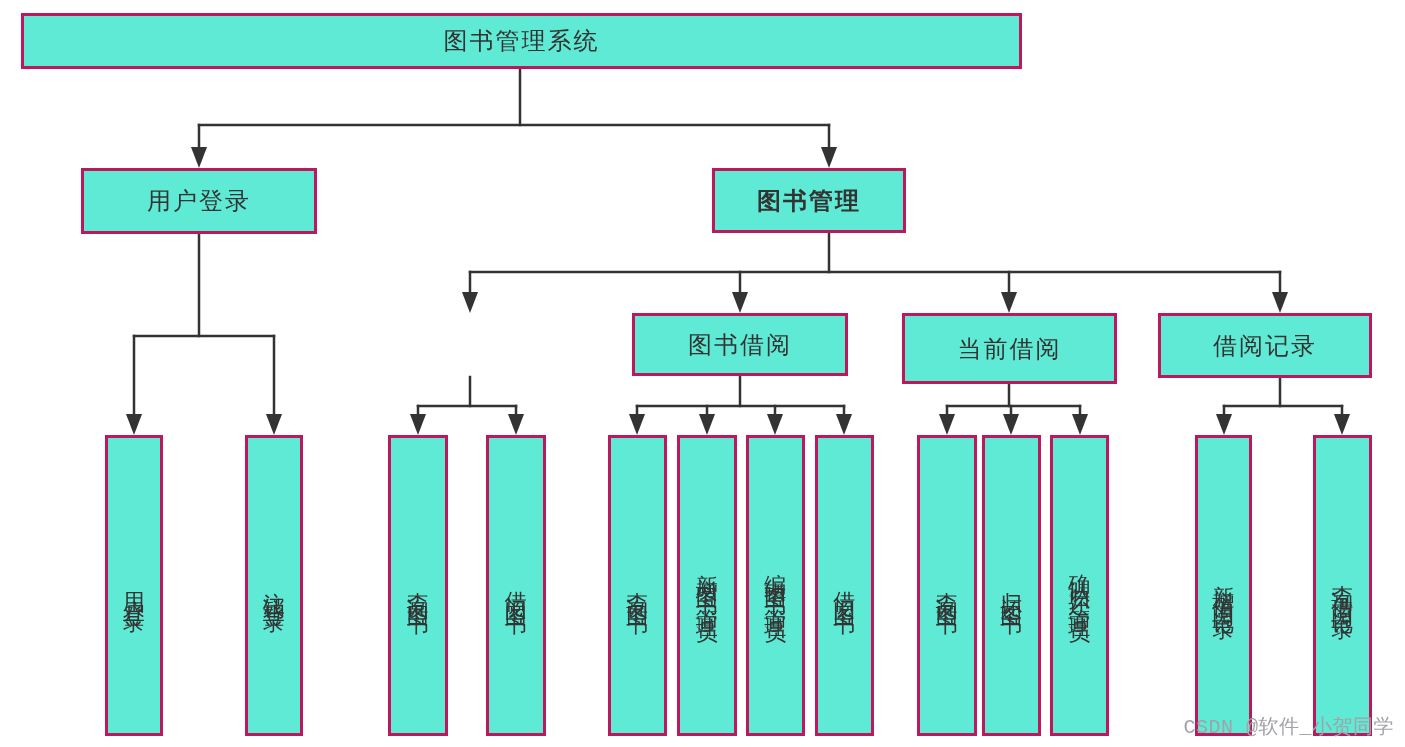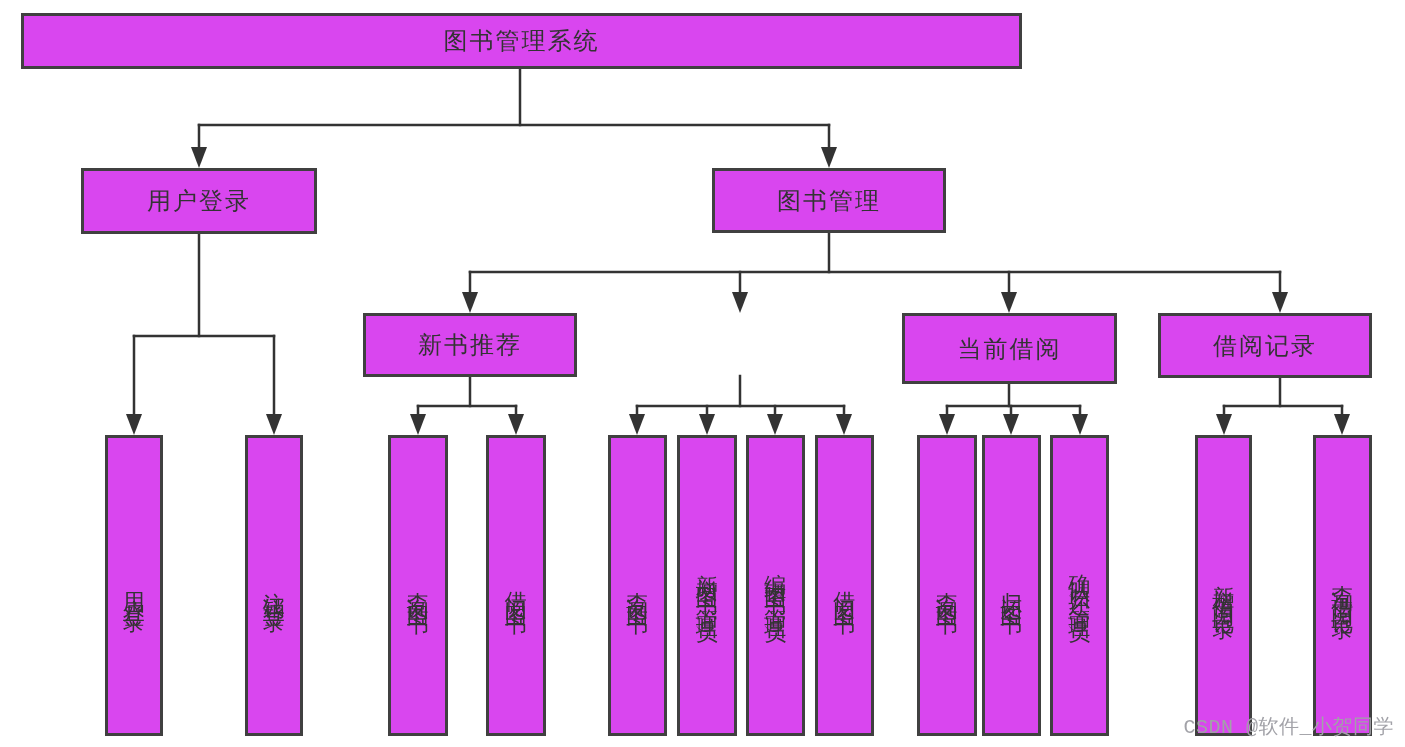--- a/index.html
+++ b/index.html
@@ -11,22 +11,22 @@
     position: relative;
     overflow: hidden;
   }
   .canvas { position: absolute; left: 0; top: 0; width: 1405px; height: 747px; }
   svg.wires { position: absolute; left: 0; top: 0; }
   .wires line { stroke: #333333; stroke-width: 2.5; stroke-linecap: square; }
   .wires polygon { fill: #333333; }
   .box {
     position: absolute;
     box-sizing: border-box;
-    border: 3px solid #404040;
-    background: #d946ef;
+    border: 3px solid #be185d;
+    background: #5eead4;
     display: grid;
     place-items: center;
     color: #333333;
   }
   .hbox { font-size: 24px; letter-spacing: 2px; }
   .leaf {
     writing-mode: vertical-rl;
     text-orientation: mixed;
     font-size: 22px;
     letter-spacing: 7px;
@@ -121,23 +121,23 @@
       <line x1="1224" y1="406" x2="1224" y2="417"></line>
       <polygon points="1216,414 1232,414 1224,435"></polygon>
       <line x1="1342" y1="406" x2="1342" y2="417"></line>
       <polygon points="1334,414 1350,414 1342,435"></polygon>
     </g>
   </svg>
 
   <div class="box hbox" style="left:21px; top:13px; width:1001px; height:56px;">图书管理系统</div>
 
   <div class="box hbox" style="left:81px; top:168px; width:236px; height:66px;">用户登录</div>
-  <div class="box hbox" style="left:712px; top:168px; width:234px; height:65px;">图书管理</div>
+  <div class="box hbox" style="left:712px; top:168px; width:194px; height:65px;font-weight:bold;">图书管理</div>
 
-  <div class="box hbox" style="left:363px; top:313px; width:214px; height:64px;">新书推荐</div>
+  <div class="box hbox" style="left:632px; top:313px; width:216px; height:63px;">图书借阅</div>
   <div class="box hbox" style="left:902px; top:313px; width:215px; height:71px;">当前借阅</div>
   <div class="box hbox" style="left:1158px; top:313px; width:214px; height:65px;">借阅记录</div>
 
   <div class="box leaf" style="left:105px; top:435px; width:58px; height:301px;">用户登录</div>
   <div class="box leaf" style="left:245px; top:435px; width:58px; height:301px;">注销登录</div>
 
   <div class="box leaf" style="left:388px; top:435px; width:60px; height:301px;">查询图书</div>
   <div class="box leaf" style="left:486px; top:435px; width:60px; height:301px;">借阅图书</div>
 
   <div class="box leaf" style="left:608px; top:435px; width:59px; height:301px;">查询图书</div>

